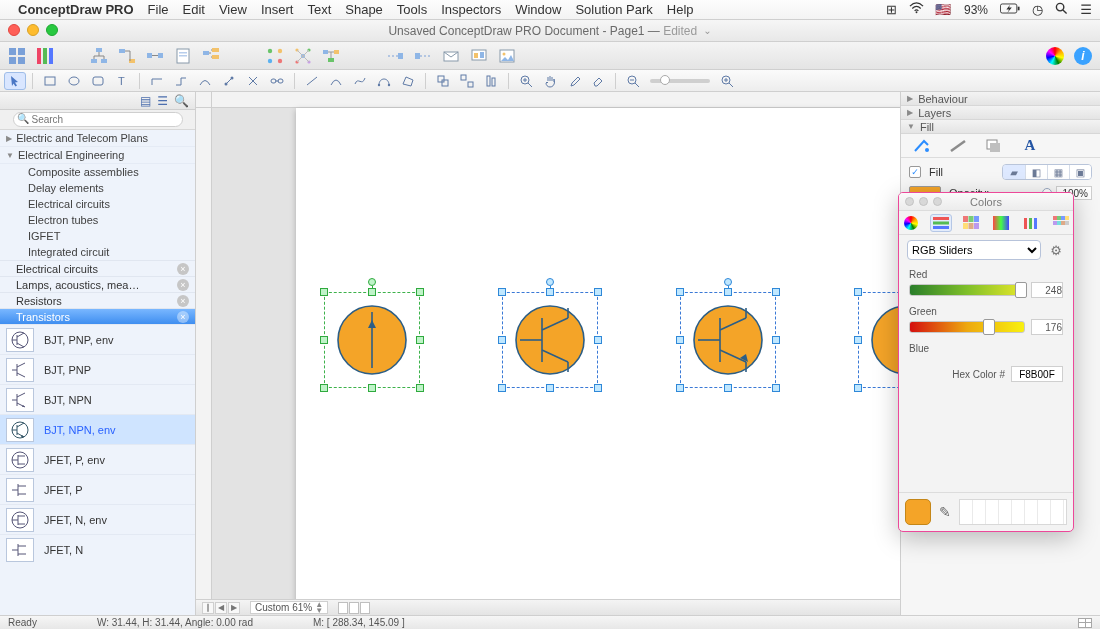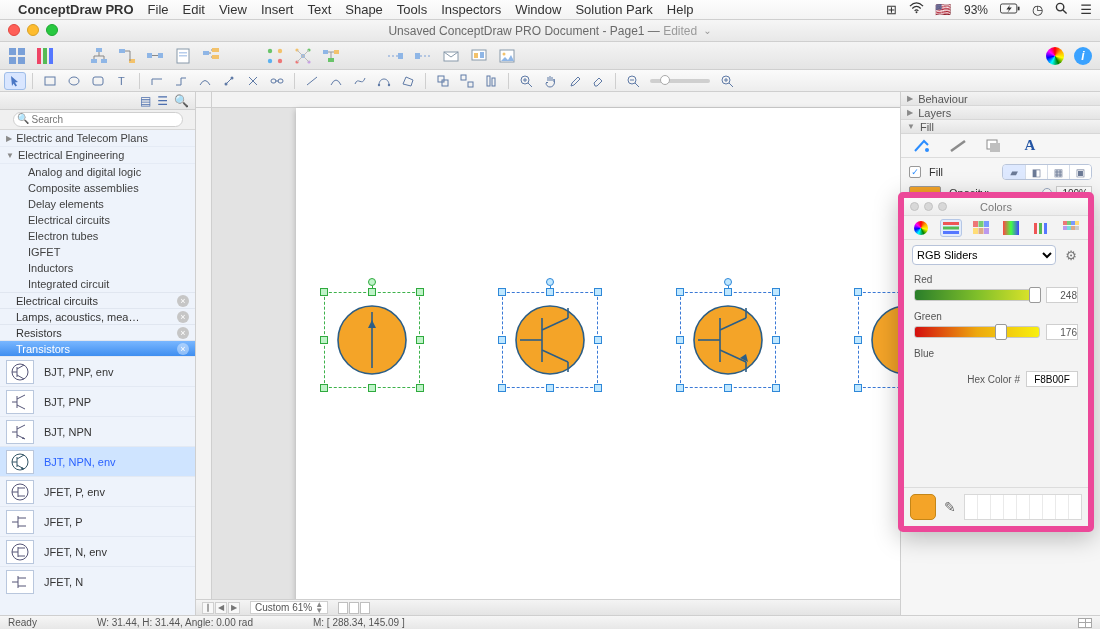--- a/index.html
+++ b/index.html
@@ -104,21 +104,21 @@
   .chk{width:12px;height:12px;border:1px solid #999;border-radius:2px;background:#fff;display:flex;align-items:center;justify-content:center;font-size:9px;color:#2b8dff;}
   .fillmode{margin-left:auto;display:flex;gap:0;border:1px solid #b9c5da;border-radius:4px;overflow:hidden;height:16px;}
   .fillmode div{width:22px;display:flex;align-items:center;justify-content:center;background:#fff;color:#6c7a96;font-size:10px;border-left:1px solid #d5dce8;}
   .fillmode div:first-child{border-left:none;background:#dee9ff;}
   .swatch{width:32px;height:14px;background:#f4a428;border:1px solid #999;border-radius:2px;}
   .op-slider{flex:1;height:3px;background:#cfd7e5;border-radius:2px;position:relative;}
   .op-slider .k{width:10px;height:10px;border-radius:50%;background:#fff;border:1px solid #9aa8c0;position:absolute;top:-4px;right:-4px;}
   .pct{width:36px;height:14px;border:1px solid #cfcfcf;background:#fff;font-size:10px;text-align:right;padding-right:3px;line-height:13px;}
 
   
-  .colorswin{position:absolute; left:898px; top:192px; width:196px; height:340px; background:#f3f3f3;border:6px solid #ec4899;border-radius:5px;box-shadow:0 6px 24px rgba(0,0,0,.25);display:flex;flex-direction:column;overflow:hidden;}
+  .colorswin{position:absolute; left:898px; top:192px; width:176px; height:340px; background:#f3f3f3;border:1px solid #ec4899;border-radius:5px;box-shadow:0 6px 24px rgba(0,0,0,.25);display:flex;flex-direction:column;overflow:hidden;}
   .colorswin .cw-title{height:18px;display:flex;align-items:center;justify-content:center;font-size:11px;color:#7a7a7a;position:relative;border-bottom:1px solid #dcdcdc;background:linear-gradient(#fafafa,#ececec);}
   .cw-title .dots{position:absolute;left:6px;display:flex;gap:5px;}
   .cw-title .dots div{width:9px;height:9px;border-radius:50%;background:#d8d8d8;border:1px solid #c3c3c3;}
   .cw-tabs{height:24px;display:flex;align-items:center;justify-content:center;gap:8px;border-bottom:1px solid #dcdcdc;}
   .cw-tabs .ct{width:22px;height:18px;border:1px solid transparent;border-radius:3px;display:flex;align-items:center;justify-content:center;}
   .cw-tabs .ct.sel{border-color:#b5c7e6;background:#e3ecfb;}
   .cw-mode{padding:5px 8px;display:flex;align-items:center;gap:6px;}
   .cw-mode select{flex:1;height:20px;font-size:11px;border:1px solid #b7c3da;border-radius:4px;background:#fff;}
   .cw-gear{width:18px;height:18px;display:flex;align-items:center;justify-content:center;color:#777;font-size:13px;}
   .slider-block{padding:4px 10px;font-size:10px;color:#555;}
@@ -495,27 +495,25 @@
 
     <div class="tree">
       <div class="cat">
           <span class="tri">▶</span>
           <span>Electric and Telecom Plans</span>
         </div>
       <div class="cat">
           <span class="tri">▼</span>
           <span>Electrical Engineering</span>
         </div>
-      <div class="sub">Analog and digital logic</div>
       <div class="sub">Composite assemblies</div>
       <div class="sub">Delay elements</div>
       <div class="sub">Electrical circuits</div>
       <div class="sub">Electron tubes</div>
       <div class="sub">IGFET</div>
-      <div class="sub">Inductors</div>
       <div class="sub">Integrated circuit</div>
     </div>
 
     <div class="shelf">
       <div class="row">
           <span>Electrical circuits</span>
           <span class="x">×</span>
         </div>
       <div class="row">
           <span>Lamps, acoustics, mea…</span>

